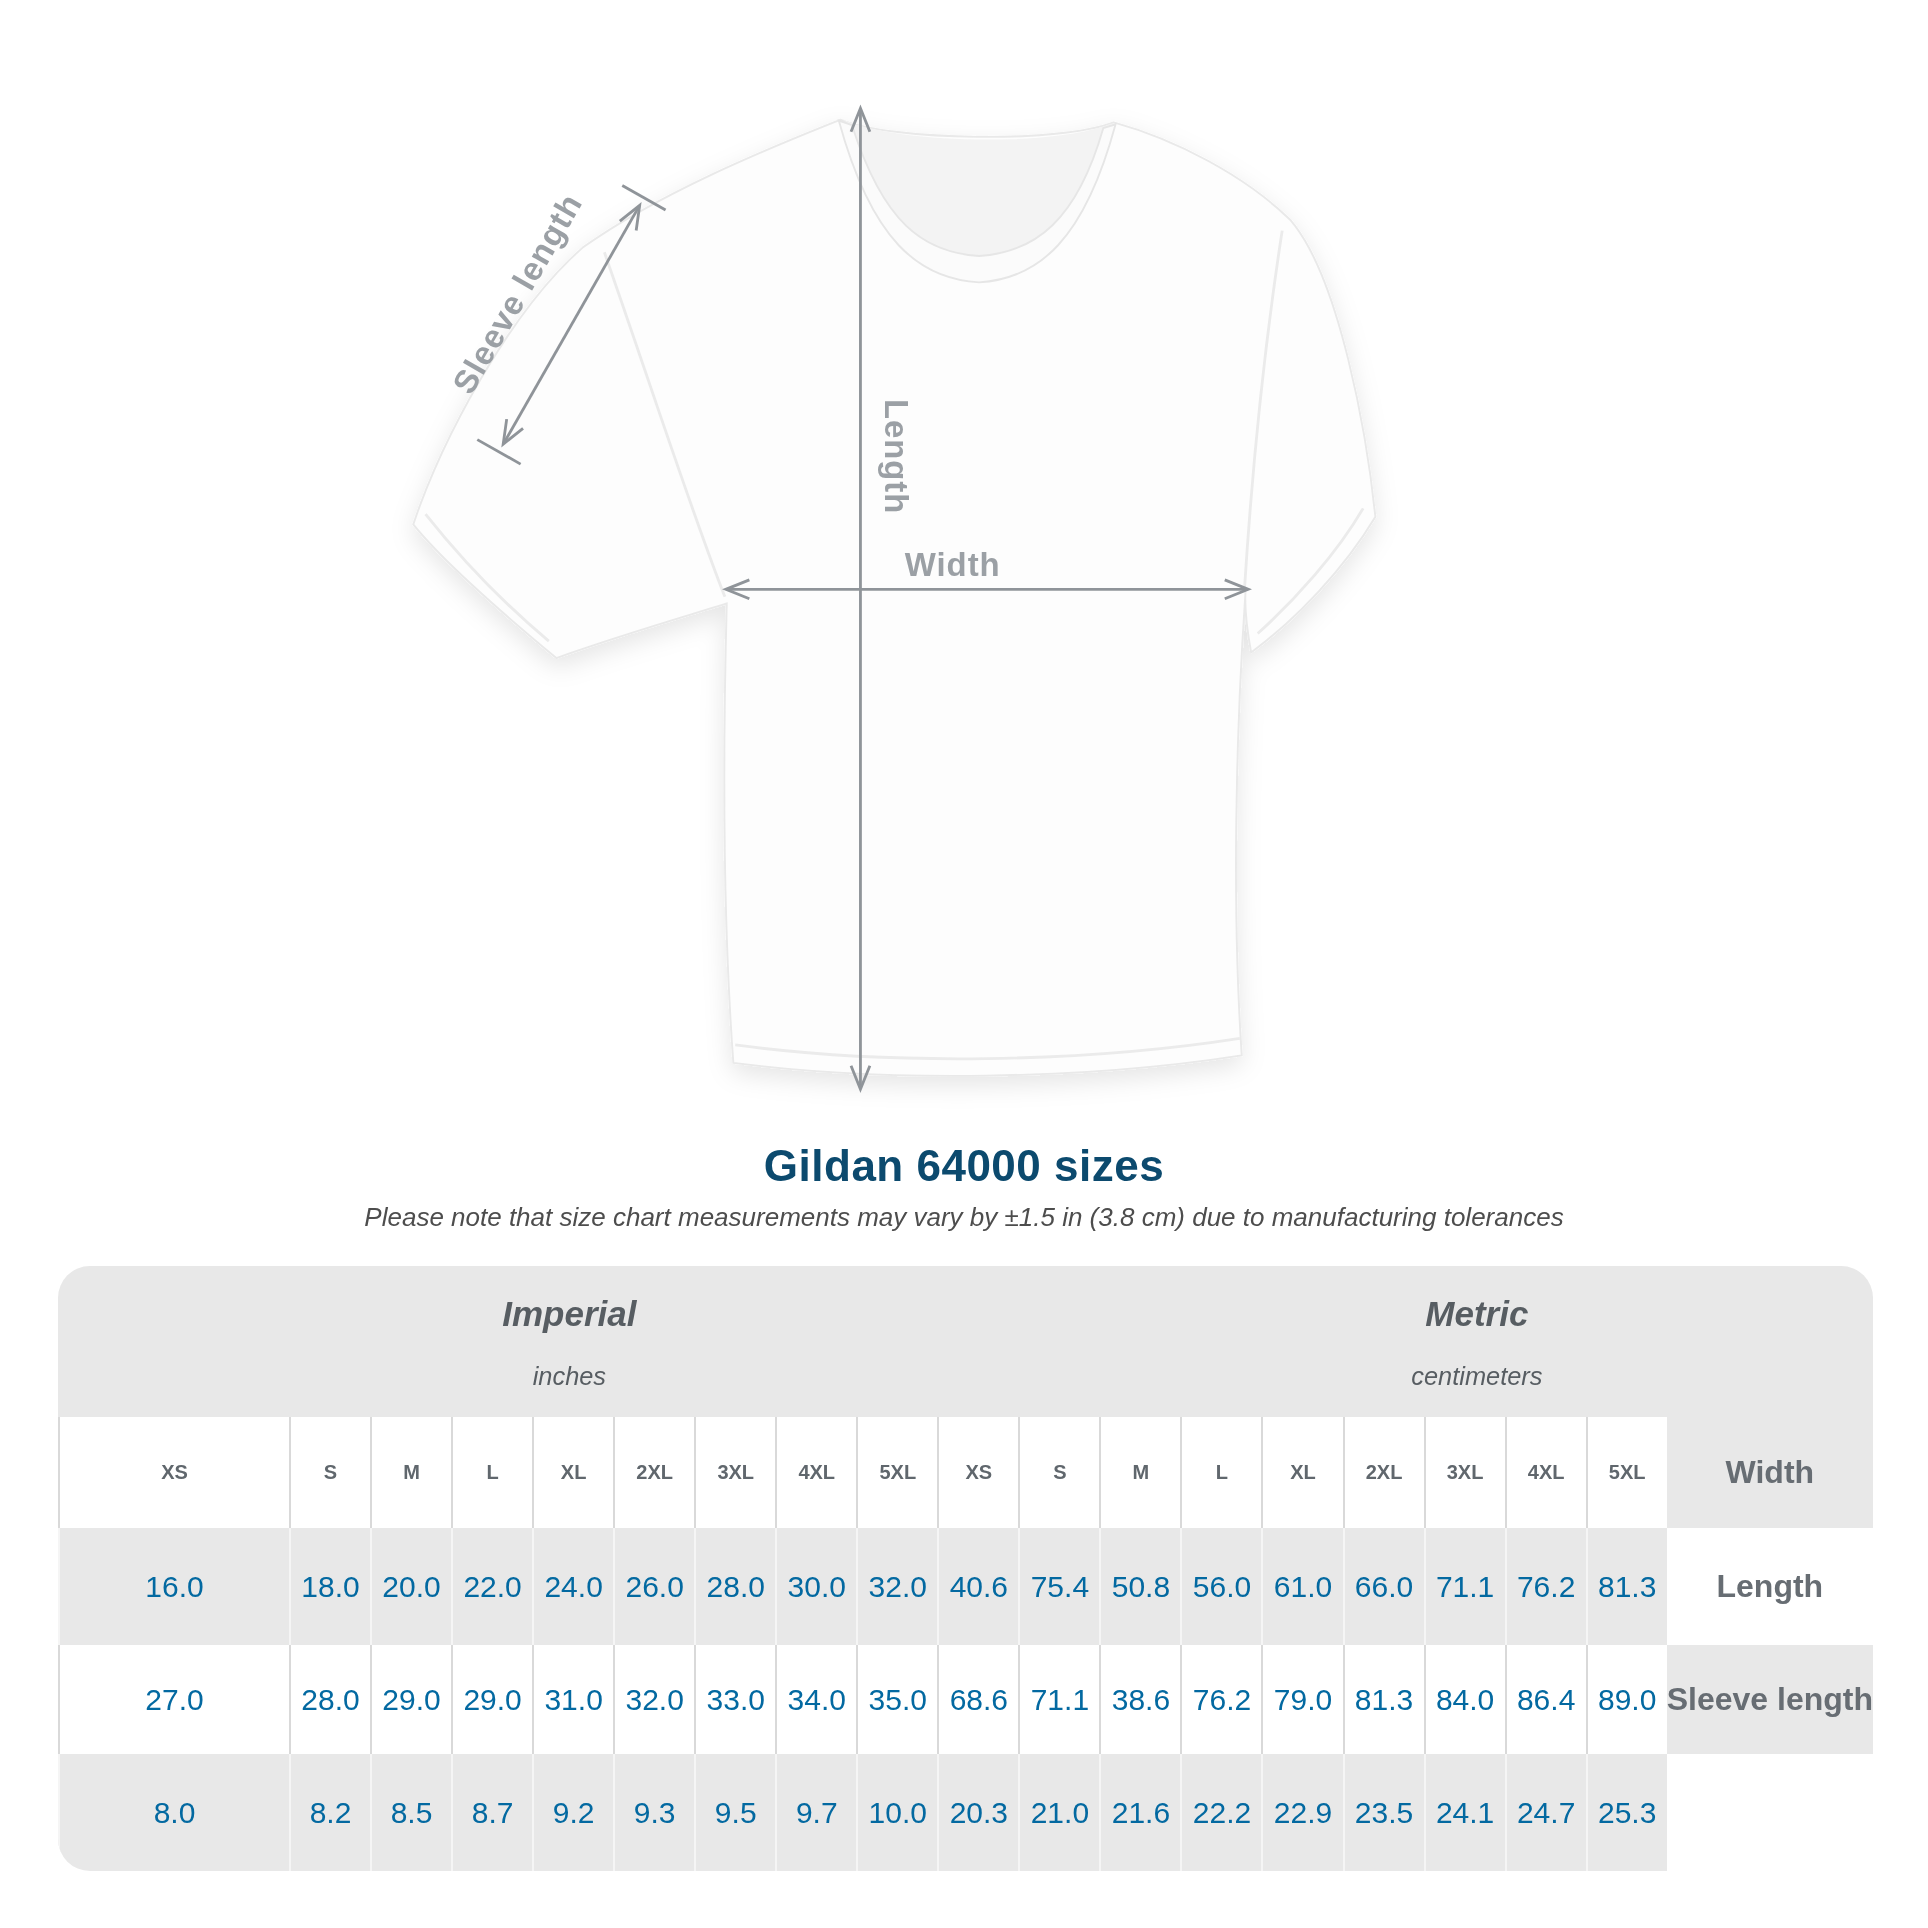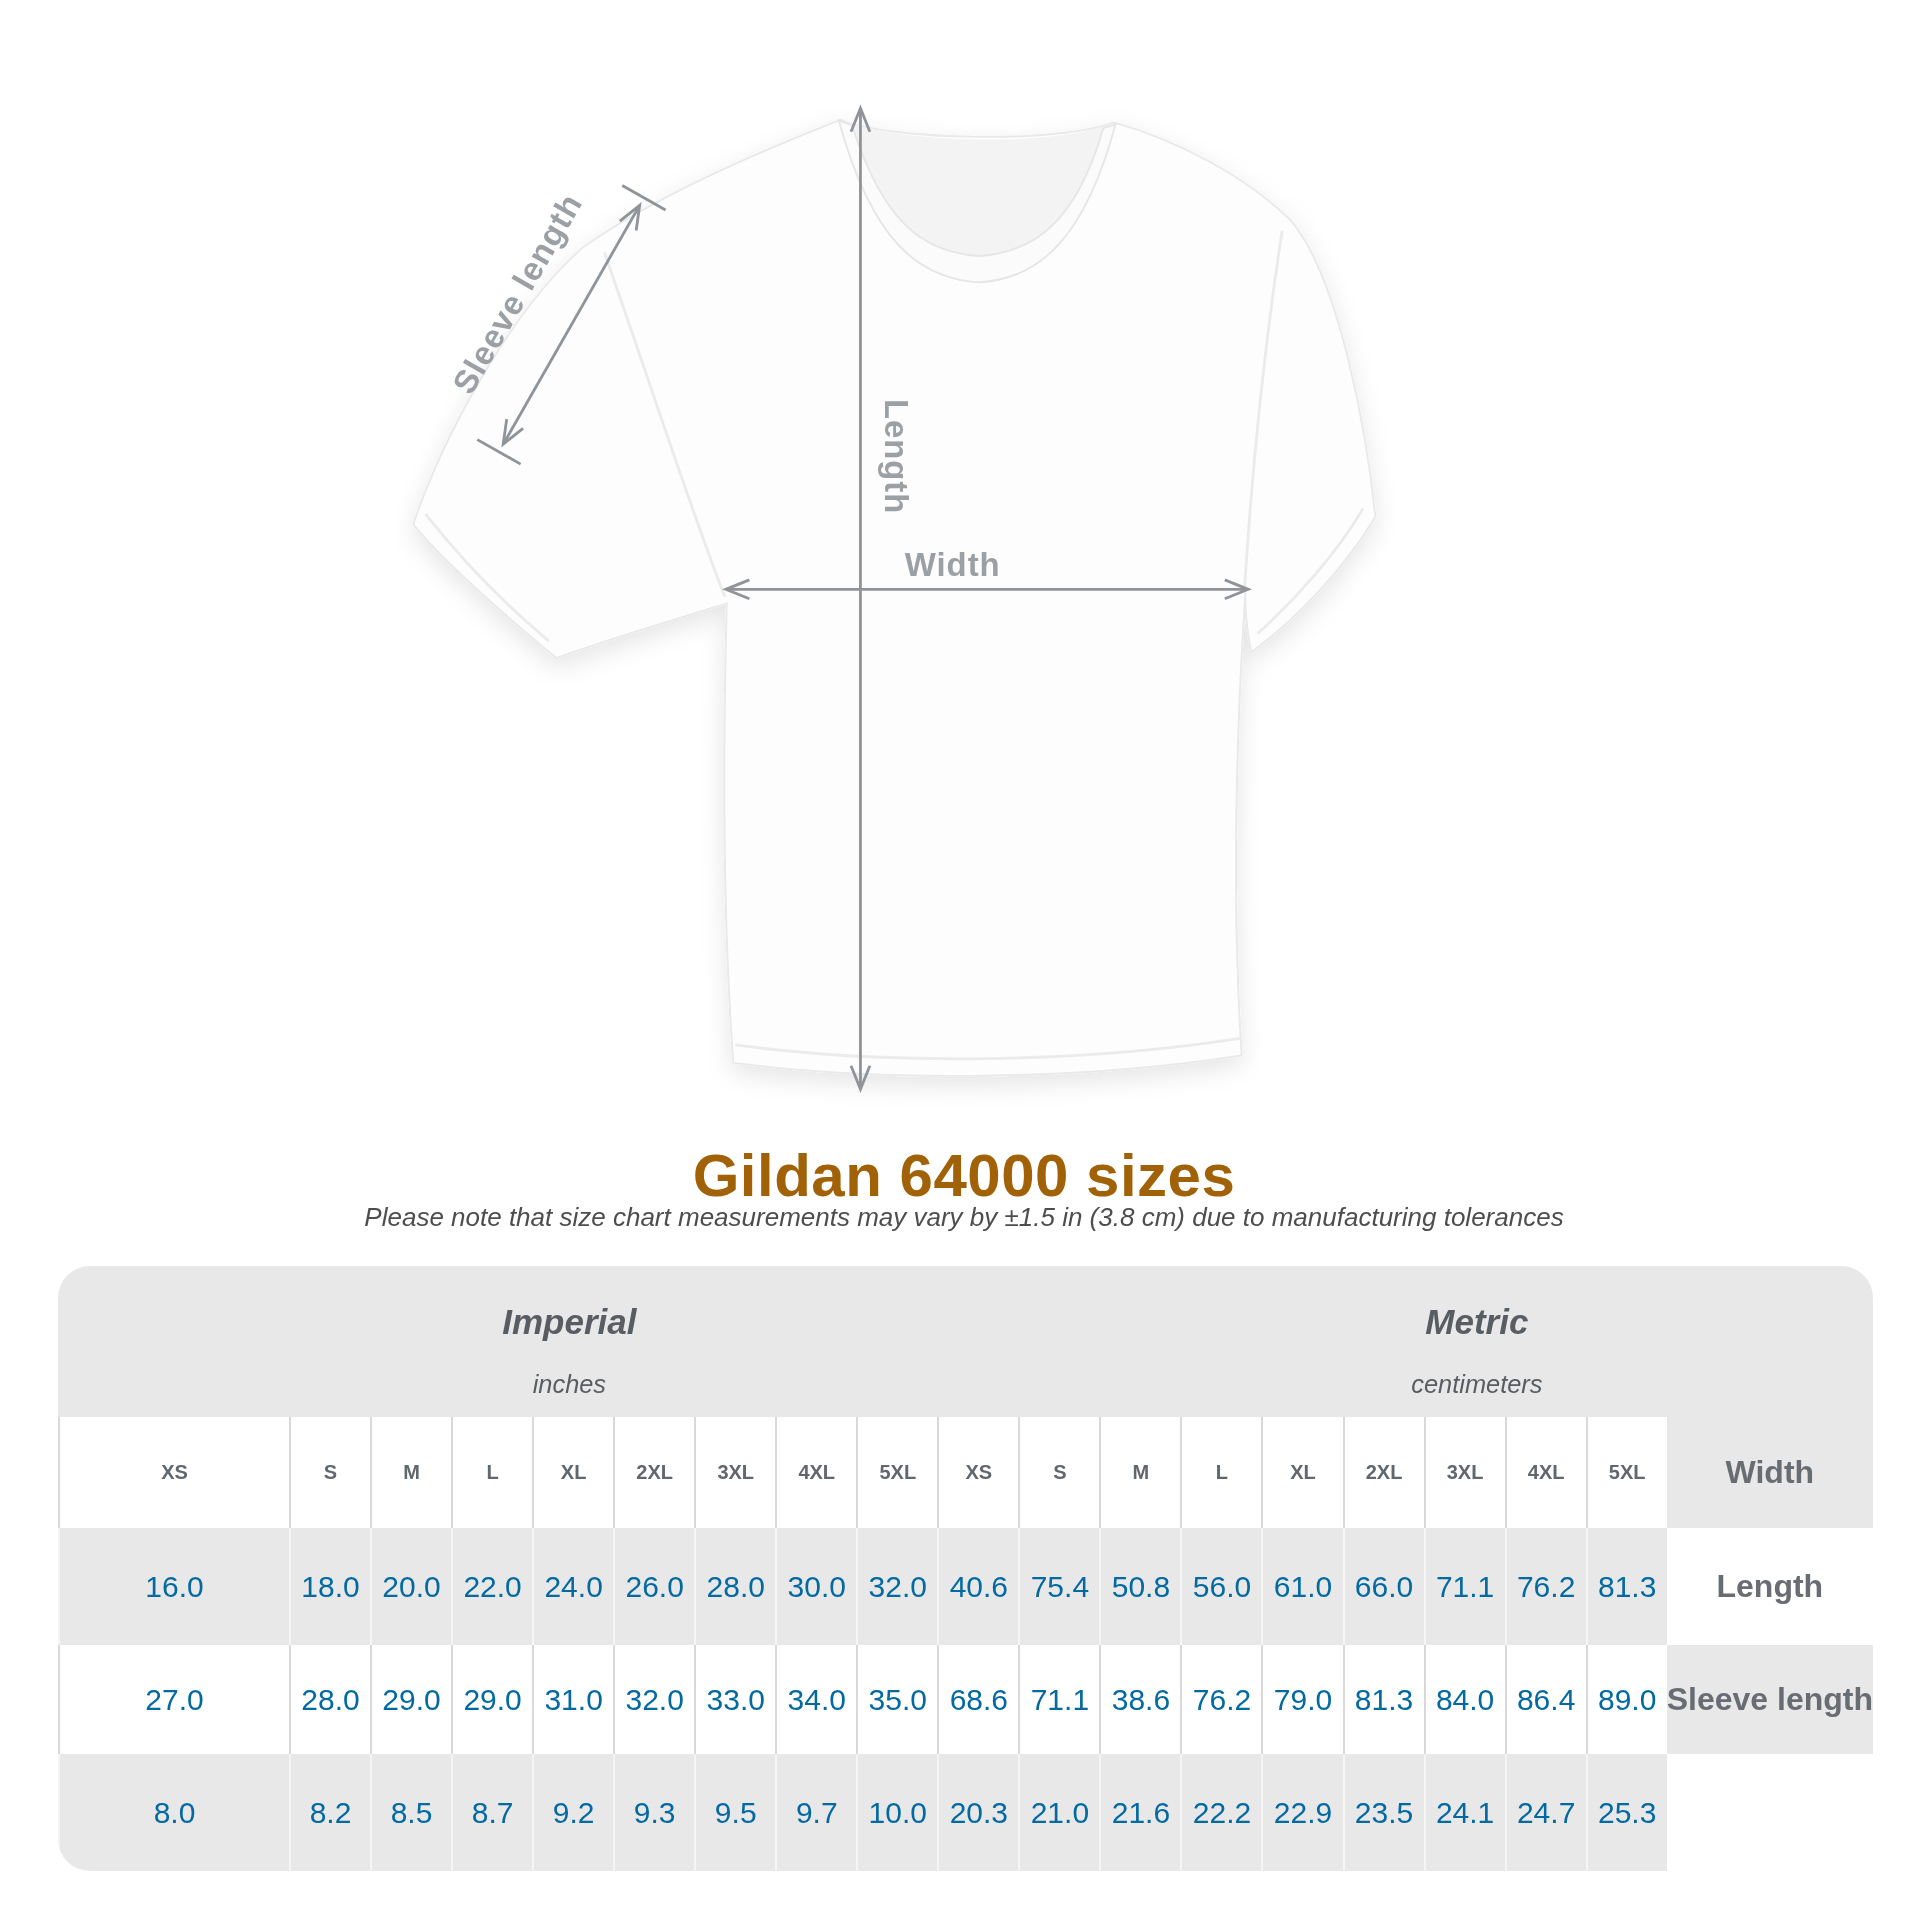--- a/index.html
+++ b/index.html
@@ -1,28 +1,28 @@
 <!DOCTYPE html>
 <html style="font-size:15px"><head>
 <meta charset="utf-8">
 <style>
   html,body{margin:0;padding:0;background:#ffffff;}
   .page{position:relative;width:1928px;height:1928px;background:#ffffff;overflow:hidden;
         font-family:"Liberation Sans", sans-serif;}
   .diagram-svg{position:absolute;left:0;top:0;width:1928px;height:1928px;}
 
   .title{position:absolute;left:0;right:0;top:1141px;text-align:center;
-         font-size:60px;font-weight:bold;color:#a16207;letter-spacing:0.5px;}
+         font-size:44px;font-weight:bold;color:#0c4a6e;letter-spacing:0.5px;}
   .note{position:absolute;left:0;right:0;top:1202px;text-align:center;
         font-size:26px;font-style:italic;color:#4d4d4d;}
 
   .sizes-table{position:absolute;left:58px;top:1266px;width:1815px;height:605px;
                border-radius:32px;overflow:hidden;background:#ffffff;}
   .unit-band{display:flex;height:151px;background:#e8e8e8;}
-  .band-group{display:flex;flex-direction:column;align-items:center;padding-top:36px;}
+  .band-group{display:flex;flex-direction:column;align-items:center;padding-top:28px;}
   .band-group.imperial{width:56.35%;}
   .band-group.metric{width:43.65%;}
   .group-name{font-size:35px;font-weight:bold;font-style:italic;color:#575d62;}
   .group-unit{margin-top:28px;font-size:25.4px;font-style:italic;color:#575d62;}
 
   .grid{display:grid;grid-template-columns:231px repeat(18,1fr);
         grid-template-rows:111px 117px 109px 117px;}
   .cell{display:flex;align-items:center;justify-content:center;white-space:nowrap;}
   .r0{background:#ffffff;--sep:#d9d9d9;}
   .r1{background:#e8e8e8;--sep:#f5f5f5;}

